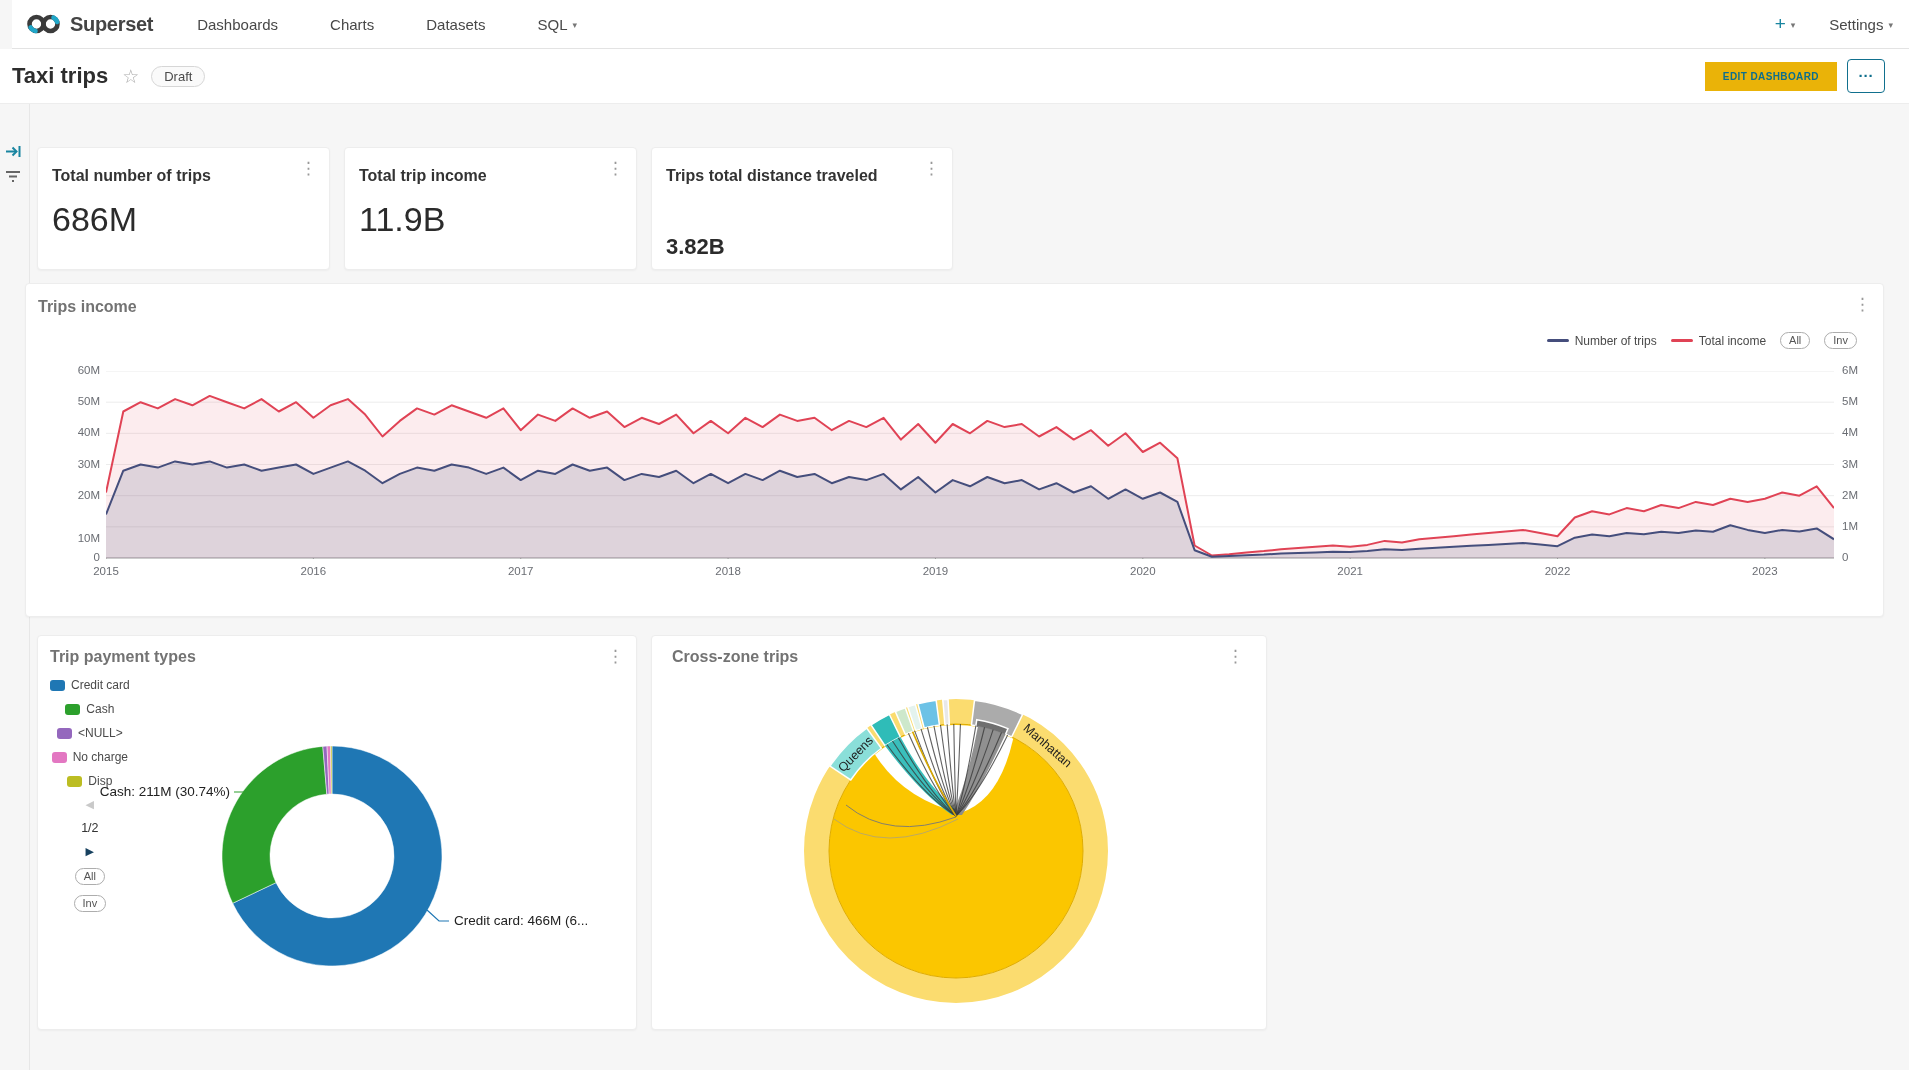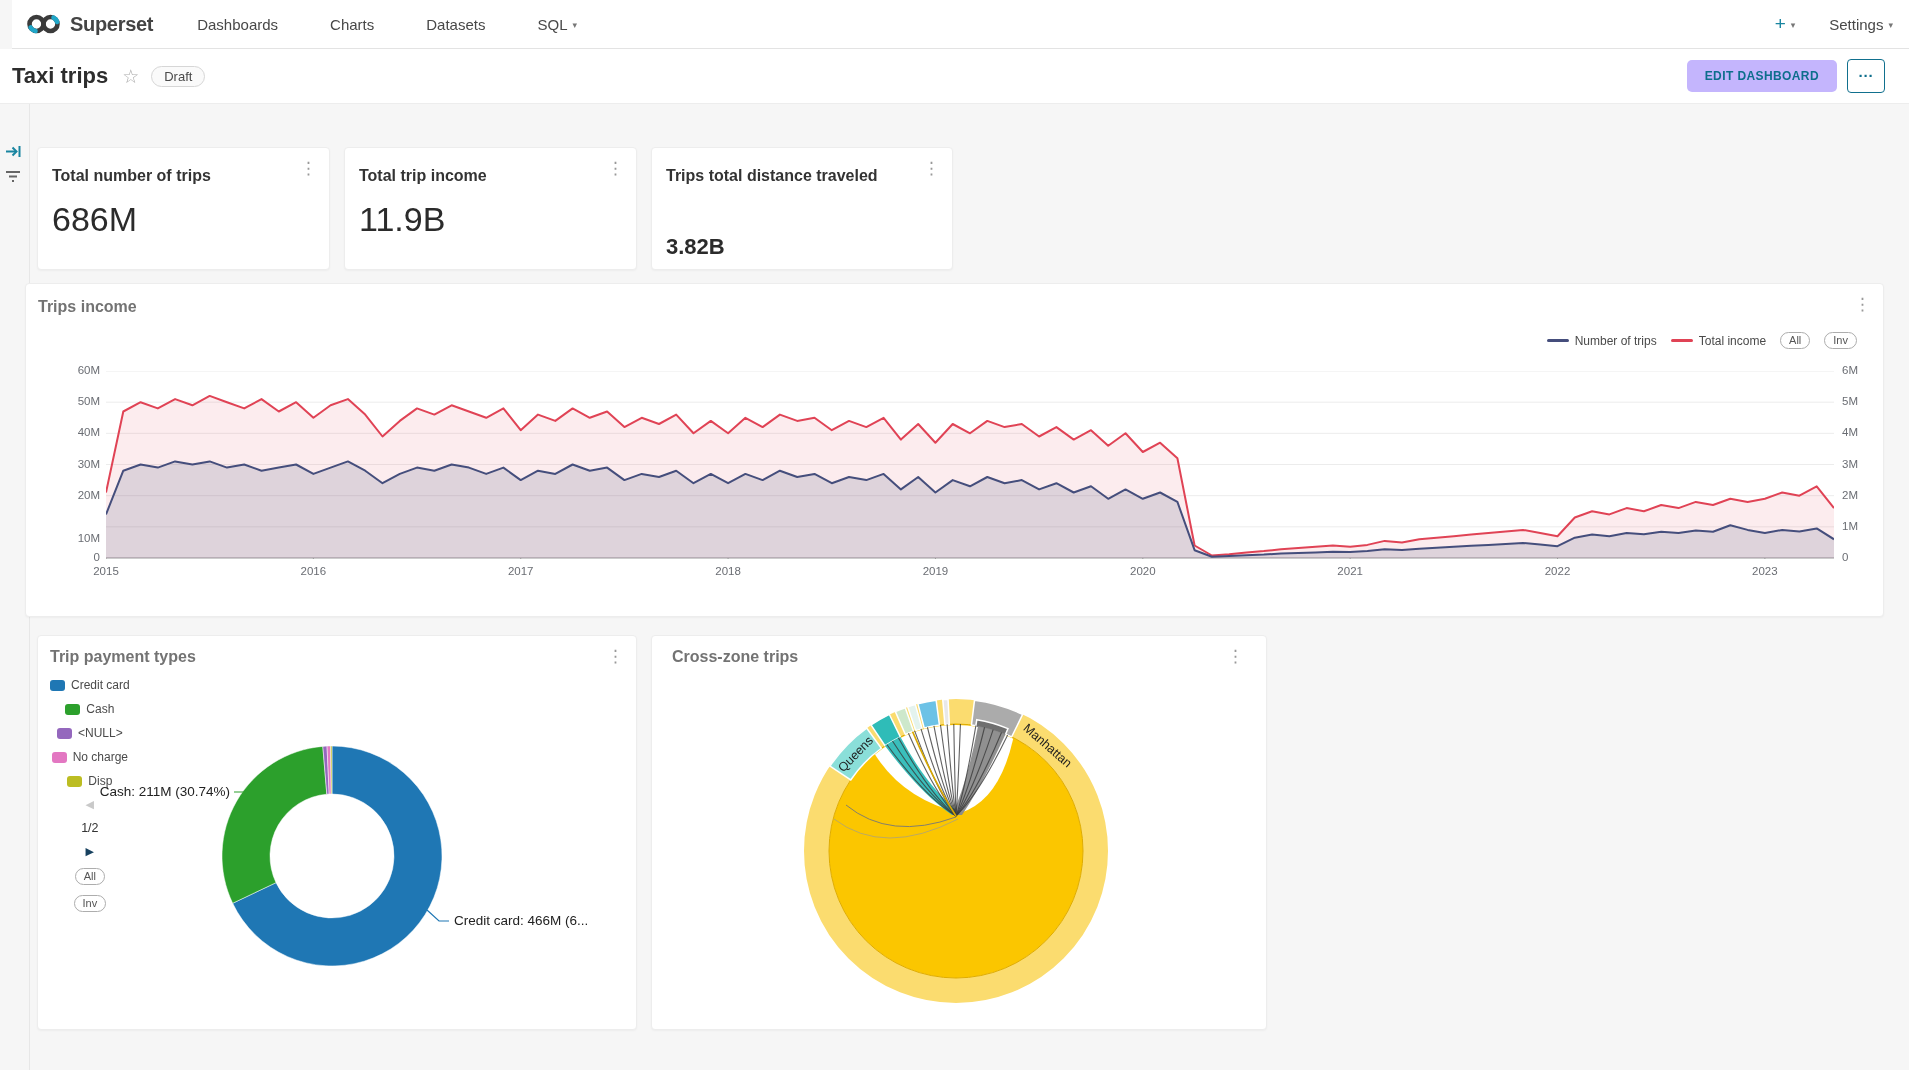--- a/index.html
+++ b/index.html
@@ -16,22 +16,22 @@
   .nav-plus { color:#1985A0; font-size:19px; font-weight:400; cursor:pointer; }
   .nav-settings { font-size:15px; color:#484848; cursor:pointer; }
   
   .page-header { position:absolute; left:0; top:49px; width:1909px; height:55px; background:#fff;
     display:flex; align-items:center; border-bottom:1px solid #EDEDED; }
   .dash-title { font-size:22px; font-weight:700; color:#2d2d2d; margin-left:12px; }
   .fav-star { font-size:19px; color:#ABABAB; margin-left:14px; cursor:pointer; }
   .draft-pill { margin-left:12px; font-size:13px; color:#4a4a4a; background:#fafafa;
     border:1px solid #D6D6D6; border-radius:12px; padding:2px 12px; }
   .header-right { margin-left:auto; display:flex; align-items:center; gap:10px; padding-right:24px; }
-  .edit-btn { background:#c4b5fd; color:#0D6E8C; font-size:12px; font-weight:700;
-    letter-spacing:.4px; border:none; border-radius:5px; padding:9px 18px; cursor:pointer; }
+  .edit-btn { background:#eab308; color:#0D6E8C; font-size:10px; font-weight:700;
+    letter-spacing:.4px; border:none; border-radius:0; padding:9px 18px; cursor:pointer; }
   .more-btn { width:38px; height:34px; background:#fff; color:#0D6E8C; font-weight:700;
     border:1px solid #11708E; border-radius:4px; font-size:15px; line-height:10px; cursor:pointer; }
   
   .content { position:absolute; left:0; top:104px; width:1909px; height:966px; background:#F6F6F6; }
   .rail-divider { position:absolute; left:29px; top:0; width:1px; height:966px; background:#E7E7E7; }
   .rail-icon { position:absolute; left:5px; cursor:pointer; }
   .card { position:absolute; background:#fff; border:1px solid #EDEDED; border-radius:4px;
     box-shadow:0 1px 2px rgba(0,0,0,.04); }
   .card-title { font-size:16px; font-weight:700; color:#737373; }
   .kebab { position:absolute; top:12px; right:12px; color:#999; font-size:17px; line-height:1;

